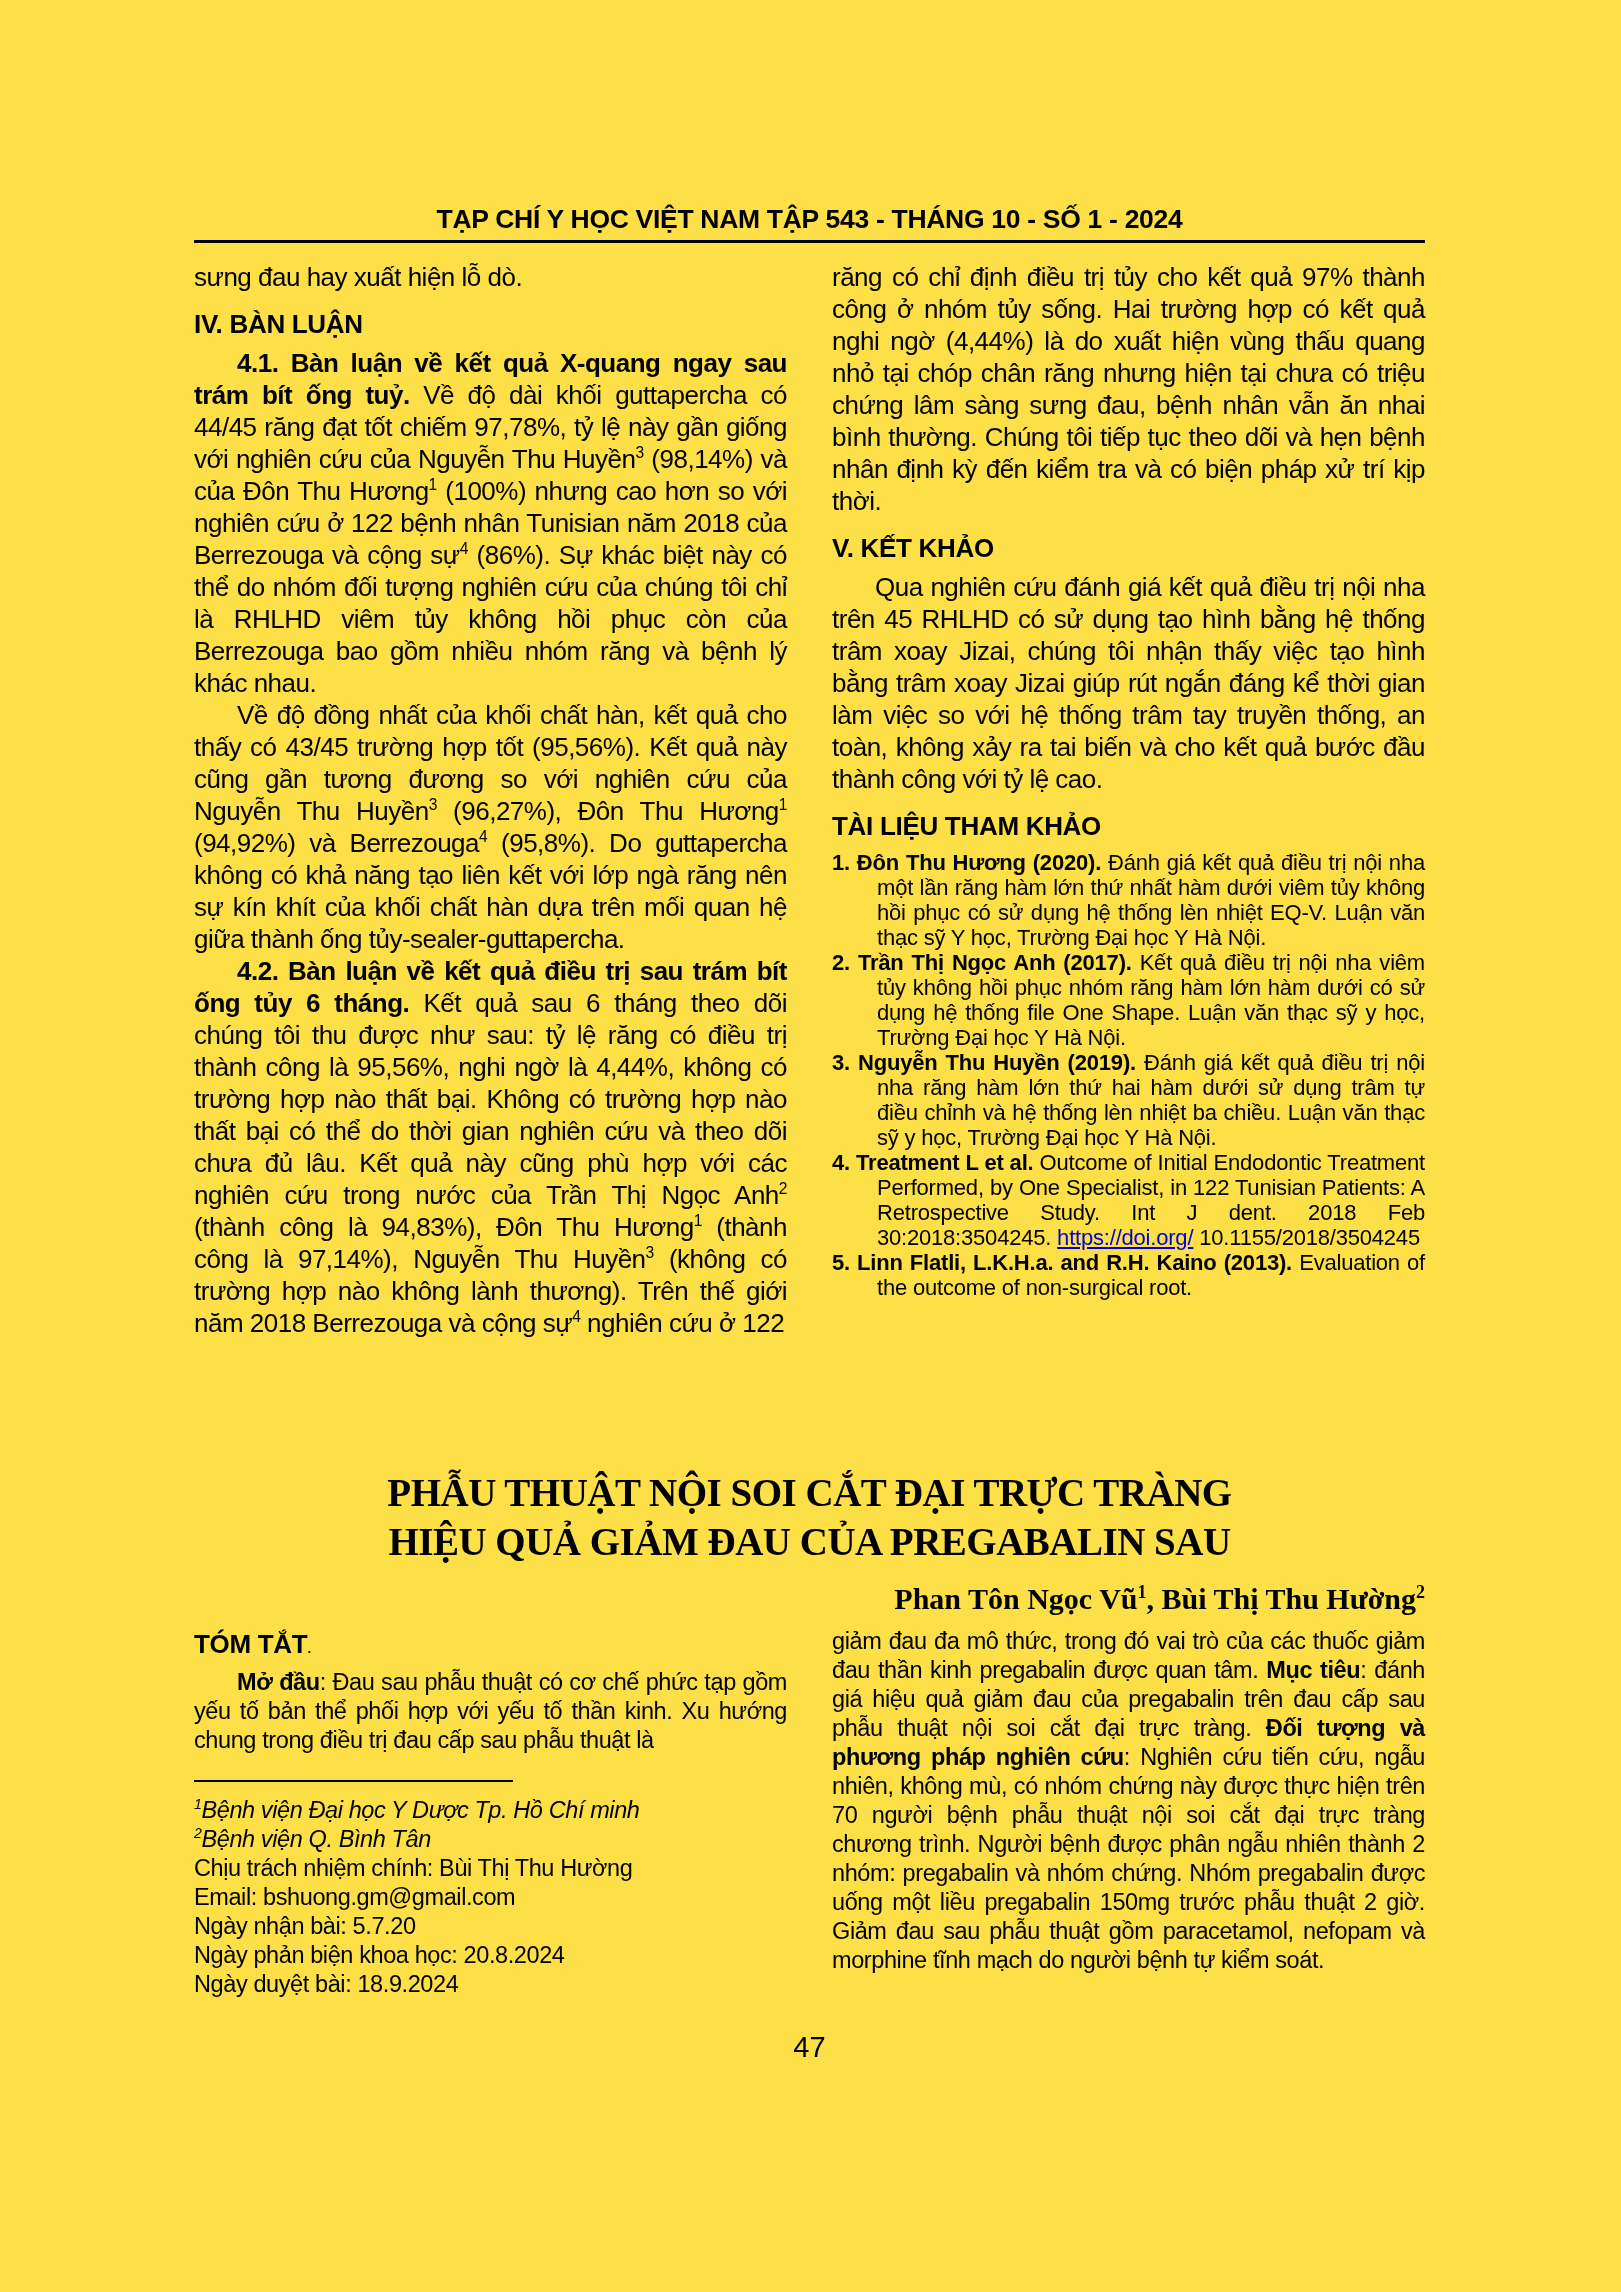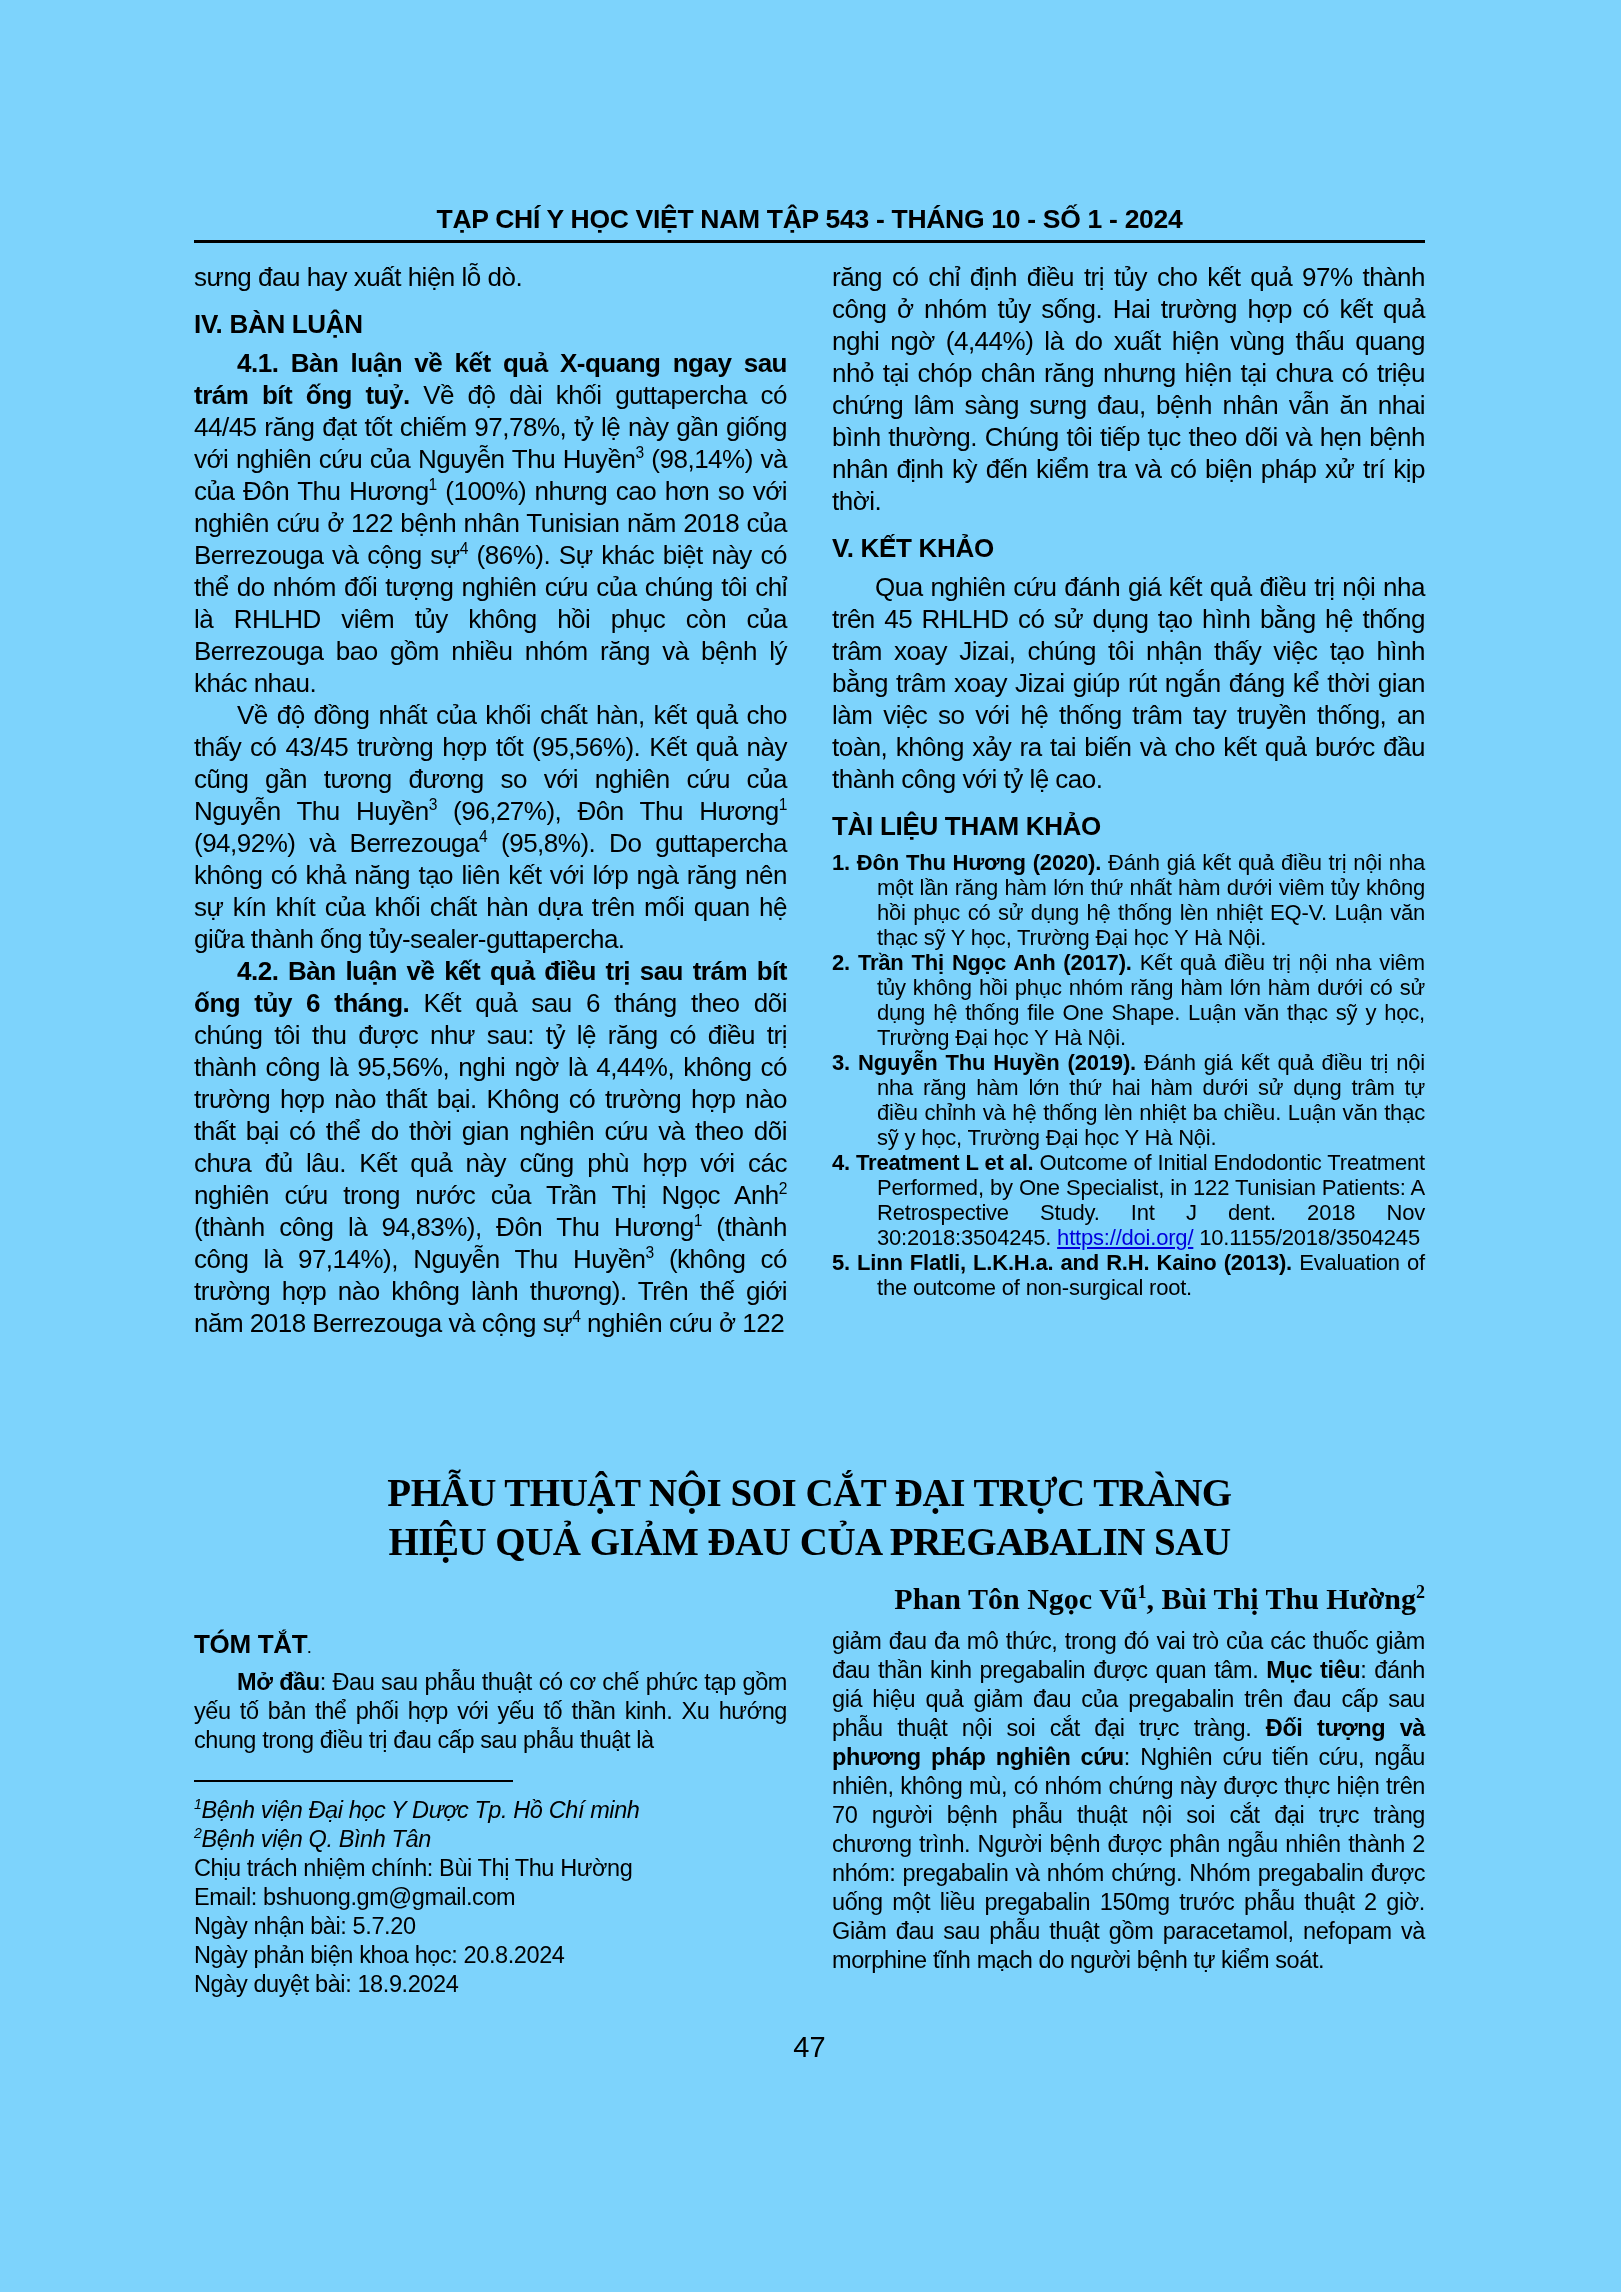--- a/index.html
+++ b/index.html
@@ -1,19 +1,19 @@
 <!DOCTYPE html>
 <html><head>
 <meta charset="utf-8">
 <style>
   html,body{margin:0;padding:0;background:#ffffff;}
   .page{
     position:relative;
     width:1621px;height:2293px;
-    background:#7dd3fc;
+    background:#fde047;
     color:#000;
     font-family:"Liberation Sans",sans-serif;
     overflow:hidden;
   }
   .header{
     position:absolute;top:204px;left:194px;width:1231px;
     text-align:center;font-weight:bold;font-size:26.5px;letter-spacing:-0.3px;
     white-space:nowrap;
   }
   .header-rule{
@@ -85,21 +85,21 @@
         <div class="para ind"><span class="b">4.2. Bàn luận về kết quả điều trị sau trám bít ống tủy 6 tháng.</span><span> Kết quả sau 6 tháng theo dõi chúng tôi thu được như sau: tỷ lệ răng có điều trị thành công là 95,56%, nghi ngờ là 4,44%, không có trường hợp nào thất bại. Không có trường hợp nào thất bại có thể do thời gian nghiên cứu và theo dõi chưa đủ lâu. Kết quả này cũng phù hợp với các nghiên cứu trong nước của Trần Thị Ngọc Anh</span><sup>2</sup><span> (thành công là 94,83%), Đôn Thu Hương</span><sup>1</sup><span> (thành công là 97,14%), Nguyễn Thu Huyền</span><sup>3</sup><span> (không có trường hợp nào không lành thương). Trên thế giới năm 2018 Berrezouga và cộng sự</span><sup>4</sup><span> nghiên cứu ở 122</span></div>
       </div>
     <div class="col">
         <div class="para"><span>răng có chỉ định điều trị tủy cho kết quả 97% thành công ở nhóm tủy sống. Hai trường hợp có kết quả nghi ngờ (4,44%) là do xuất hiện vùng thấu quang nhỏ tại chóp chân răng nhưng hiện tại chưa có triệu chứng lâm sàng sưng đau, bệnh nhân vẫn ăn nhai bình thường. Chúng tôi tiếp tục theo dõi và hẹn bệnh nhân định kỳ đến kiểm tra và có biện pháp xử trí kịp thời.</span></div>
         <div class="sec-h"><span class="b">V. KẾT KHẢO</span></div>
         <div class="para ind"><span>Qua nghiên cứu đánh giá kết quả điều trị nội nha trên 45 RHLHD có sử dụng tạo hình bằng hệ thống trâm xoay Jizai, chúng tôi nhận thấy việc tạo hình bằng trâm xoay Jizai giúp rút ngắn đáng kể thời gian làm việc so với hệ thống trâm tay truyền thống, an toàn, không xảy ra tai biến và cho kết quả bước đầu thành công với tỷ lệ cao.</span></div>
         <div class="sec-h"><span class="b">TÀI LIỆU THAM KHẢO</span></div>
         <div class="ref"><span class="b">1. </span><span class="b">Đôn Thu Hương (2020).</span><span> Đánh giá kết quả điều trị nội nha một lần răng hàm lớn thứ nhất hàm dưới viêm tủy không hồi phục có sử dụng hệ thống lèn nhiệt EQ-V. Luận văn thạc sỹ Y học, Trường Đại học Y Hà Nội.</span></div>
         <div class="ref"><span class="b">2. </span><span class="b">Trần Thị Ngọc Anh (2017).</span><span> Kết quả điều trị nội nha viêm tủy không hồi phục nhóm răng hàm lớn hàm dưới có sử dụng hệ thống file One Shape. Luận văn thạc sỹ y học, Trường Đại học Y Hà Nội.</span></div>
         <div class="ref"><span class="b">3. </span><span class="b">Nguyễn Thu Huyền (2019).</span><span> Đánh giá kết quả điều trị nội nha răng hàm lớn thứ hai hàm dưới sử dụng trâm tự điều chỉnh và hệ thống lèn nhiệt ba chiều. Luận văn thạc sỹ y học, Trường Đại học Y Hà Nội.</span></div>
-        <div class="ref"><span class="b">4. </span><span class="b">Treatment L et al.</span><span> Outcome of Initial Endodontic Treatment Performed, by One Specialist, in 122 Tunisian Patients: A Retrospective Study. Int J dent. 2018 Nov 30:2018:3504245. </span><span class="link">https://doi.org/</span><span> 10.1155/2018/3504245</span></div>
+        <div class="ref"><span class="b">4. </span><span class="b">Treatment L et al.</span><span> Outcome of Initial Endodontic Treatment Performed, by One Specialist, in 122 Tunisian Patients: A Retrospective Study. Int J dent. 2018 Feb 30:2018:3504245. </span><span class="link">https://doi.org/</span><span> 10.1155/2018/3504245</span></div>
         <div class="ref"><span class="b">5. </span><span class="b">Linn Flatli, L.K.H.a. and R.H. Kaino (2013).</span><span> Evaluation of the outcome of non-surgical root.</span></div>
       </div>
   </div>
 
   <div class="title-block">
     <div class="title">
       <div>PHẪU THUẬT NỘI SOI CẮT ĐẠI TRỰC TRÀNG</div>
       <div>HIỆU QUẢ GIẢM ĐAU CỦA PREGABALIN SAU</div>
     </div>
     <div class="authors" id="a2-authors"><span class="b">Phan Tôn Ngọc Vũ</span><sup class="b">1</sup><span class="b">, Bùi Thị Thu Hường</span><sup class="b">2</sup></div>

